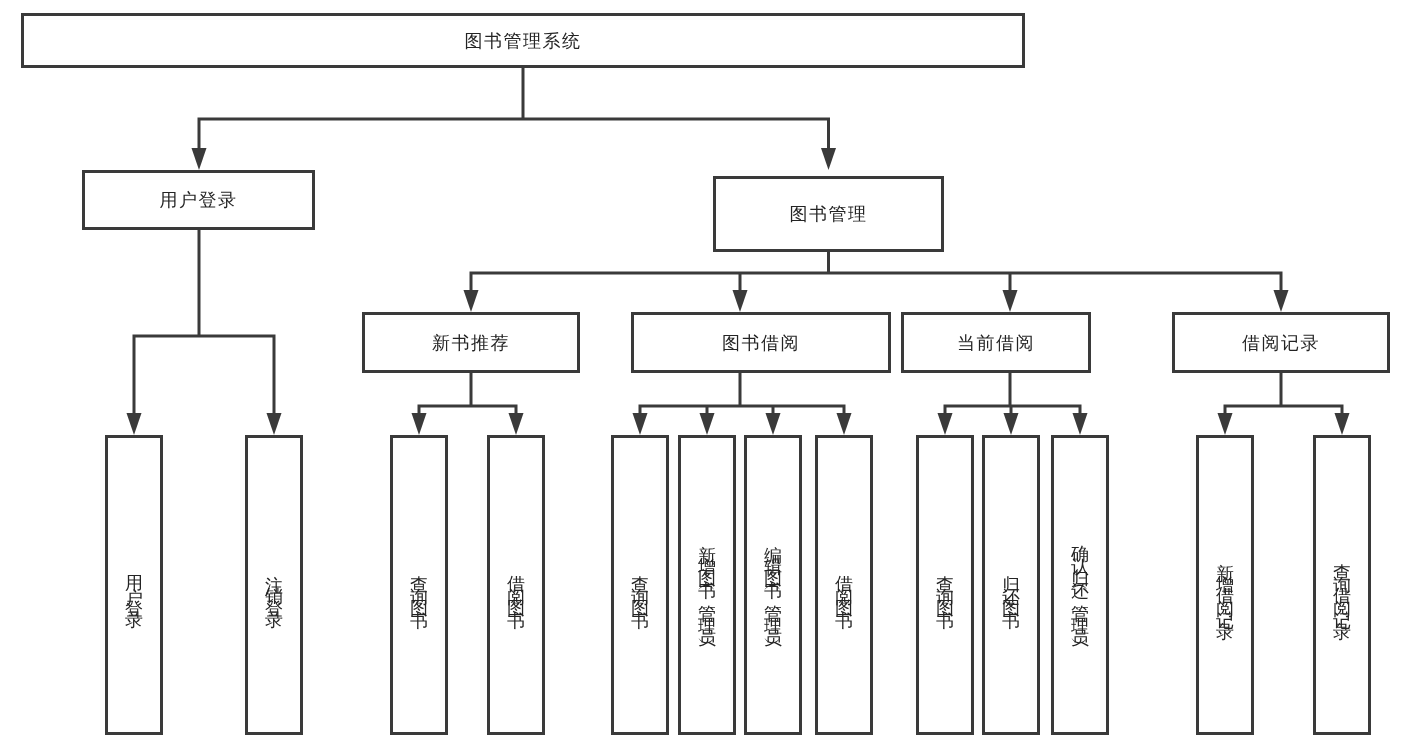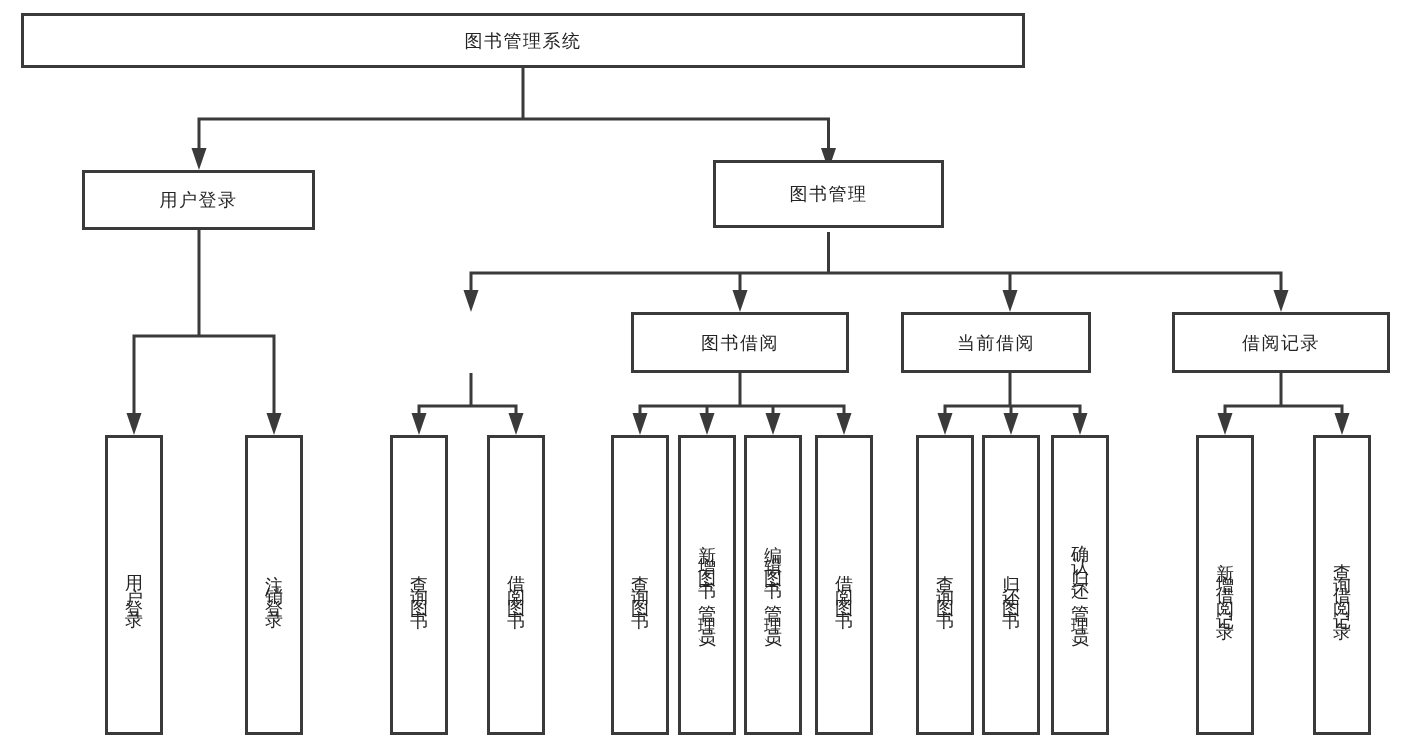--- a/index.html
+++ b/index.html
@@ -79,25 +79,28 @@
     </g>
   </svg>
 
   <div class="node h" style="left:21px;top:13px;width:1004px;height:55px">
     <span class="lbl">图书管理系统</span>
   </div>
 
   <div class="node h" style="left:82px;top:170px;width:233px;height:60px">
     <span class="lbl">用户登录</span>
   </div>
-  <div class="node h" style="left:713px;top:160px;width:231px;height:68px">
+  <div class="node h" style="left:713px;top:176px;width:231px;height:76px">
     <span class="lbl">图书管理</span>
   </div>
 
-  <div class="node h" style="left:631px;top:312px;width:218px;height:61px">
+  <div class="node h" style="left:362px;top:312px;width:218px;height:61px">
+    <span class="lbl">新书推荐</span>
+  </div>
+  <div class="node h" style="left:631px;top:312px;width:260px;height:61px">
     <span class="lbl">图书借阅</span>
   </div>
   <div class="node h" style="left:901px;top:312px;width:190px;height:61px">
     <span class="lbl">当前借阅</span>
   </div>
   <div class="node h" style="left:1172px;top:312px;width:218px;height:61px">
     <span class="lbl">借阅记录</span>
   </div>
 
   <div class="node v" style="left:105px;top:435px;width:58px;height:300px">

